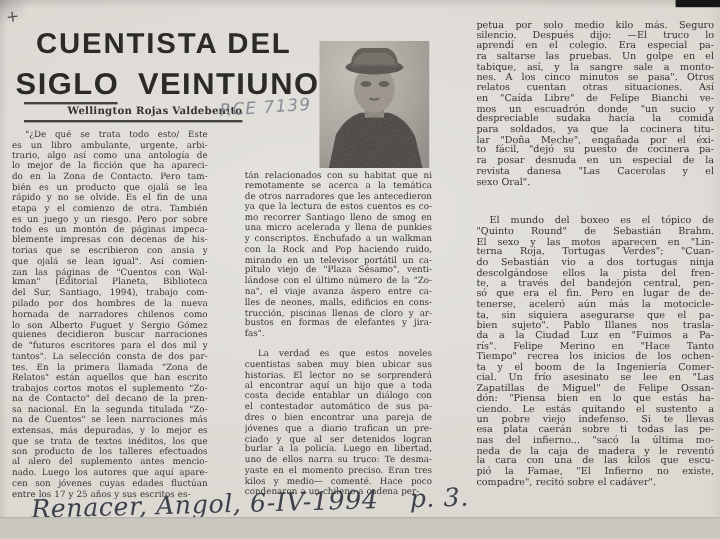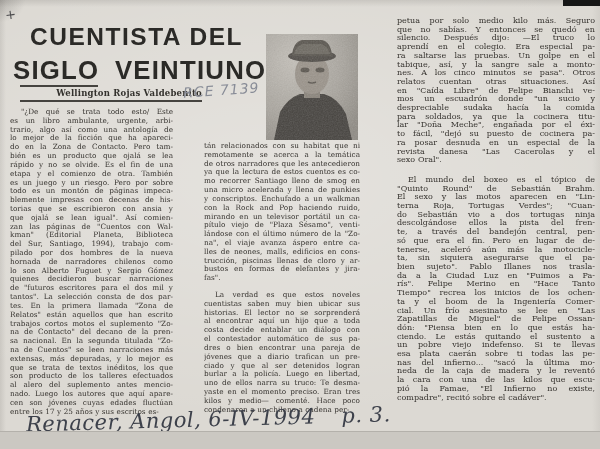--- a/index.html
+++ b/index.html
@@ -54,21 +54,21 @@
   }
   .photo svg{display:block;width:100%;height:100%;}
   .col{
     position:absolute;color:#36332f;overflow:hidden;
   }
   .col-1{left:10px;top:108px;width:163px;font-size:7.3px;line-height:8.82px;}
   .col-2{left:204px;top:142px;width:156px;font-size:7.3px;line-height:8.82px;}
   .col-3{left:397px;top:17px;width:198px;font-size:8px;line-height:8.7px;}
   .para{margin:0;}
   .para + .para{margin-top:8px;}
-  .col-3 .para + .para{margin-top:11px;}
+  .col-3 .para + .para{margin-top:24px;}
   .line{
     text-align:justify;text-align-last:justify;
     white-space:normal;word-spacing:0.2px;
   }
   .line.last{text-align-last:left;}
   .para.indent .line:first-child{text-indent:11px;}
   .handwriting{
     position:absolute;left:26px;top:408px;width:320px;
     font-size:21px;font-style:italic;color:#3d414b;
     transform:rotate(-1.6deg);white-space:nowrap;letter-spacing:0.5px;
@@ -201,21 +201,20 @@
       <div class="line">burlar a la policía. Luego en libertad,</div>
       <div class="line">uno de ellos narra su truco: Te desma-</div>
       <div class="line">yaste en el momento preciso. Eran tres</div>
       <div class="line">kilos y medio— comenté.  Hace poco</div>
       <div class="line last">condenaron a un chileno a cadena per-</div>
     </div>
   </div>
 <div class="col col-3">
     <div class="para">
       <div class="line">petua por solo medio kilo más. Seguro</div>
-      <div class="line">que no sabías. Y entonces se quedó en</div>
       <div class="line">silencio. Después dijo:  —El  truco lo</div>
       <div class="line">aprendí en el colegio. Era especial pa-</div>
       <div class="line">ra saltarse las pruebas. Un golpe en el</div>
       <div class="line">tabique, así, y la sangre sale a monto-</div>
       <div class="line">nes. A los cinco minutos se pasa". Otros</div>
       <div class="line">relatos cuentan otras situaciones. Así</div>
       <div class="line">en "Caída Libre" de Felipe Bianchi ve-</div>
       <div class="line">mos un escuadrón donde "un sucio y</div>
       <div class="line">despreciable sudaka hacía la comida</div>
       <div class="line">para soldados, ya que la cocinera titu-</div>

